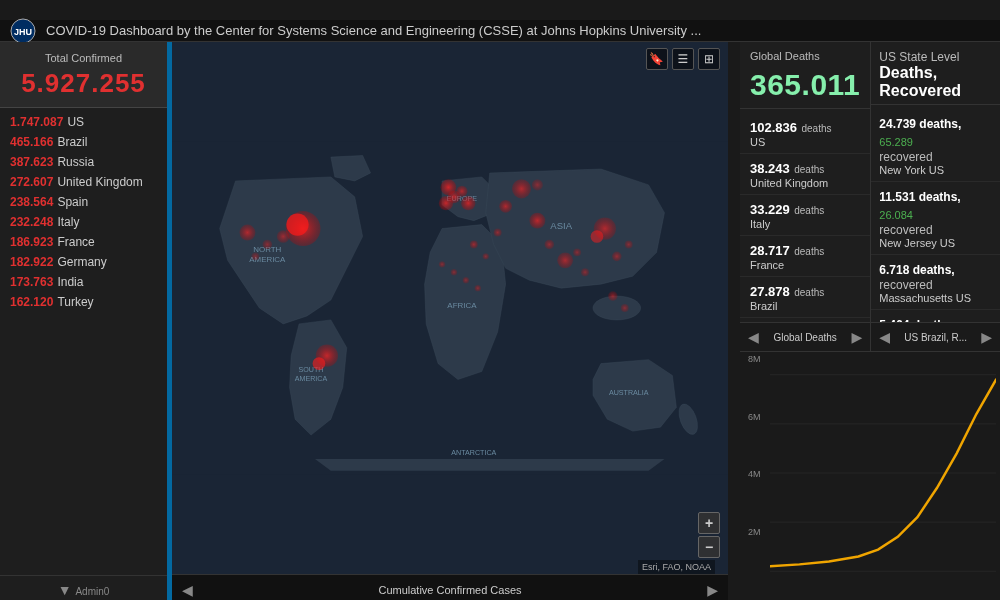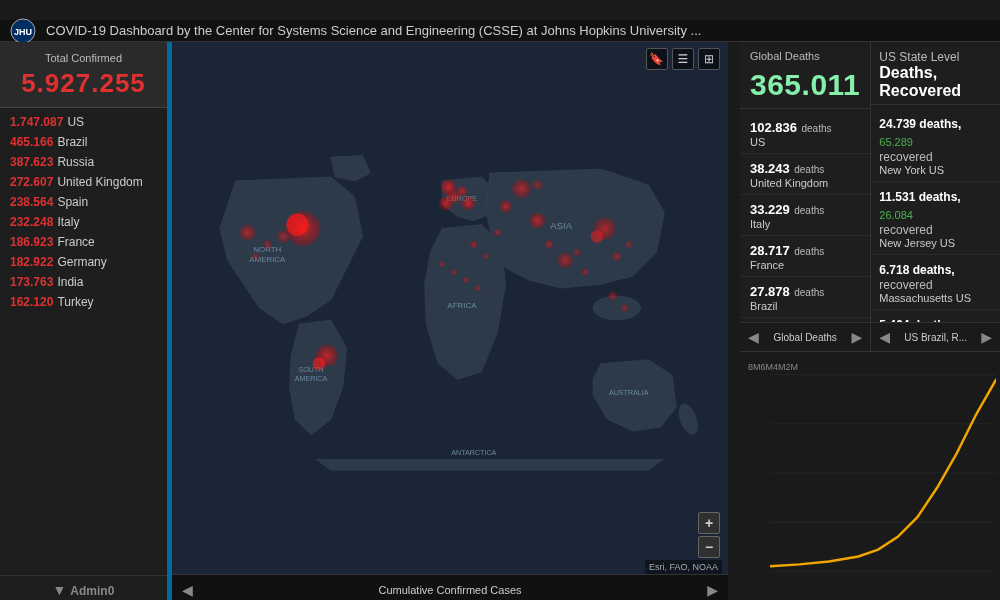--- a/index.html
+++ b/index.html
@@ -155,21 +155,21 @@
       align-items: center;
       justify-content: center;
       font-size: 14px;
       font-weight: bold;
       cursor: pointer;
       border-radius: 2px;
     }
     .map-attribution {
       position: absolute;
       bottom: 30px;
-      right: 6px;
+      right: 13px;
       font-size: 9px;
       color: #aaa;
       background: rgba(0,0,0,0.4);
       padding: 2px 4px;
     }
     .map-footer {
       position: absolute;
       bottom: 0;
       left: 0;
       right: 0;
@@ -337,23 +337,24 @@
     
     .chart-area {
       flex: 1;
       background: #1a1a1a;
       position: relative;
       padding: 8px 10px 4px;
     }
     .chart-y-labels {
       position: absolute;
       left: 8px;
-      top: 10px;
+      top: 2px;
       bottom: 20px;
       display: flex;
+      flex-direction: column;
       justify-content: space-between;
     }
     .chart-y-label {
       font-size: 9px;
       color: #888;
     }
     .chart-canvas {
       position: absolute;
       left: 30px;
       right: 4px;
@@ -414,21 +415,21 @@
         </div>
         <div class="sidebar-item">
           <span class="sidebar-item-count">173.763</span>
           <span class="sidebar-item-name">India</span>
         </div>
         <div class="sidebar-item">
           <span class="sidebar-item-count">162.120</span>
           <span class="sidebar-item-name">Turkey</span>
         </div>
       </div>
-    <div class="sidebar-arrow">▼ <span style="font-size:12px;color:#888;font-weight:bold;">Admin0</span></div>
+    <div class="sidebar-arrow">▼ <span style="font-size:10px;color:#888;">Admin0</span></div>
   </div>
 
   <div class="map-area">
     <div class="map-toolbar">
       <div class="map-toolbar-btn">🔖</div>
       <div class="map-toolbar-btn">☰</div>
       <div class="map-toolbar-btn">⊞</div>
     </div>
 
     <svg viewBox="0 0 700 420" style="width:100%;height:calc(100% - 30px);display:block;">

